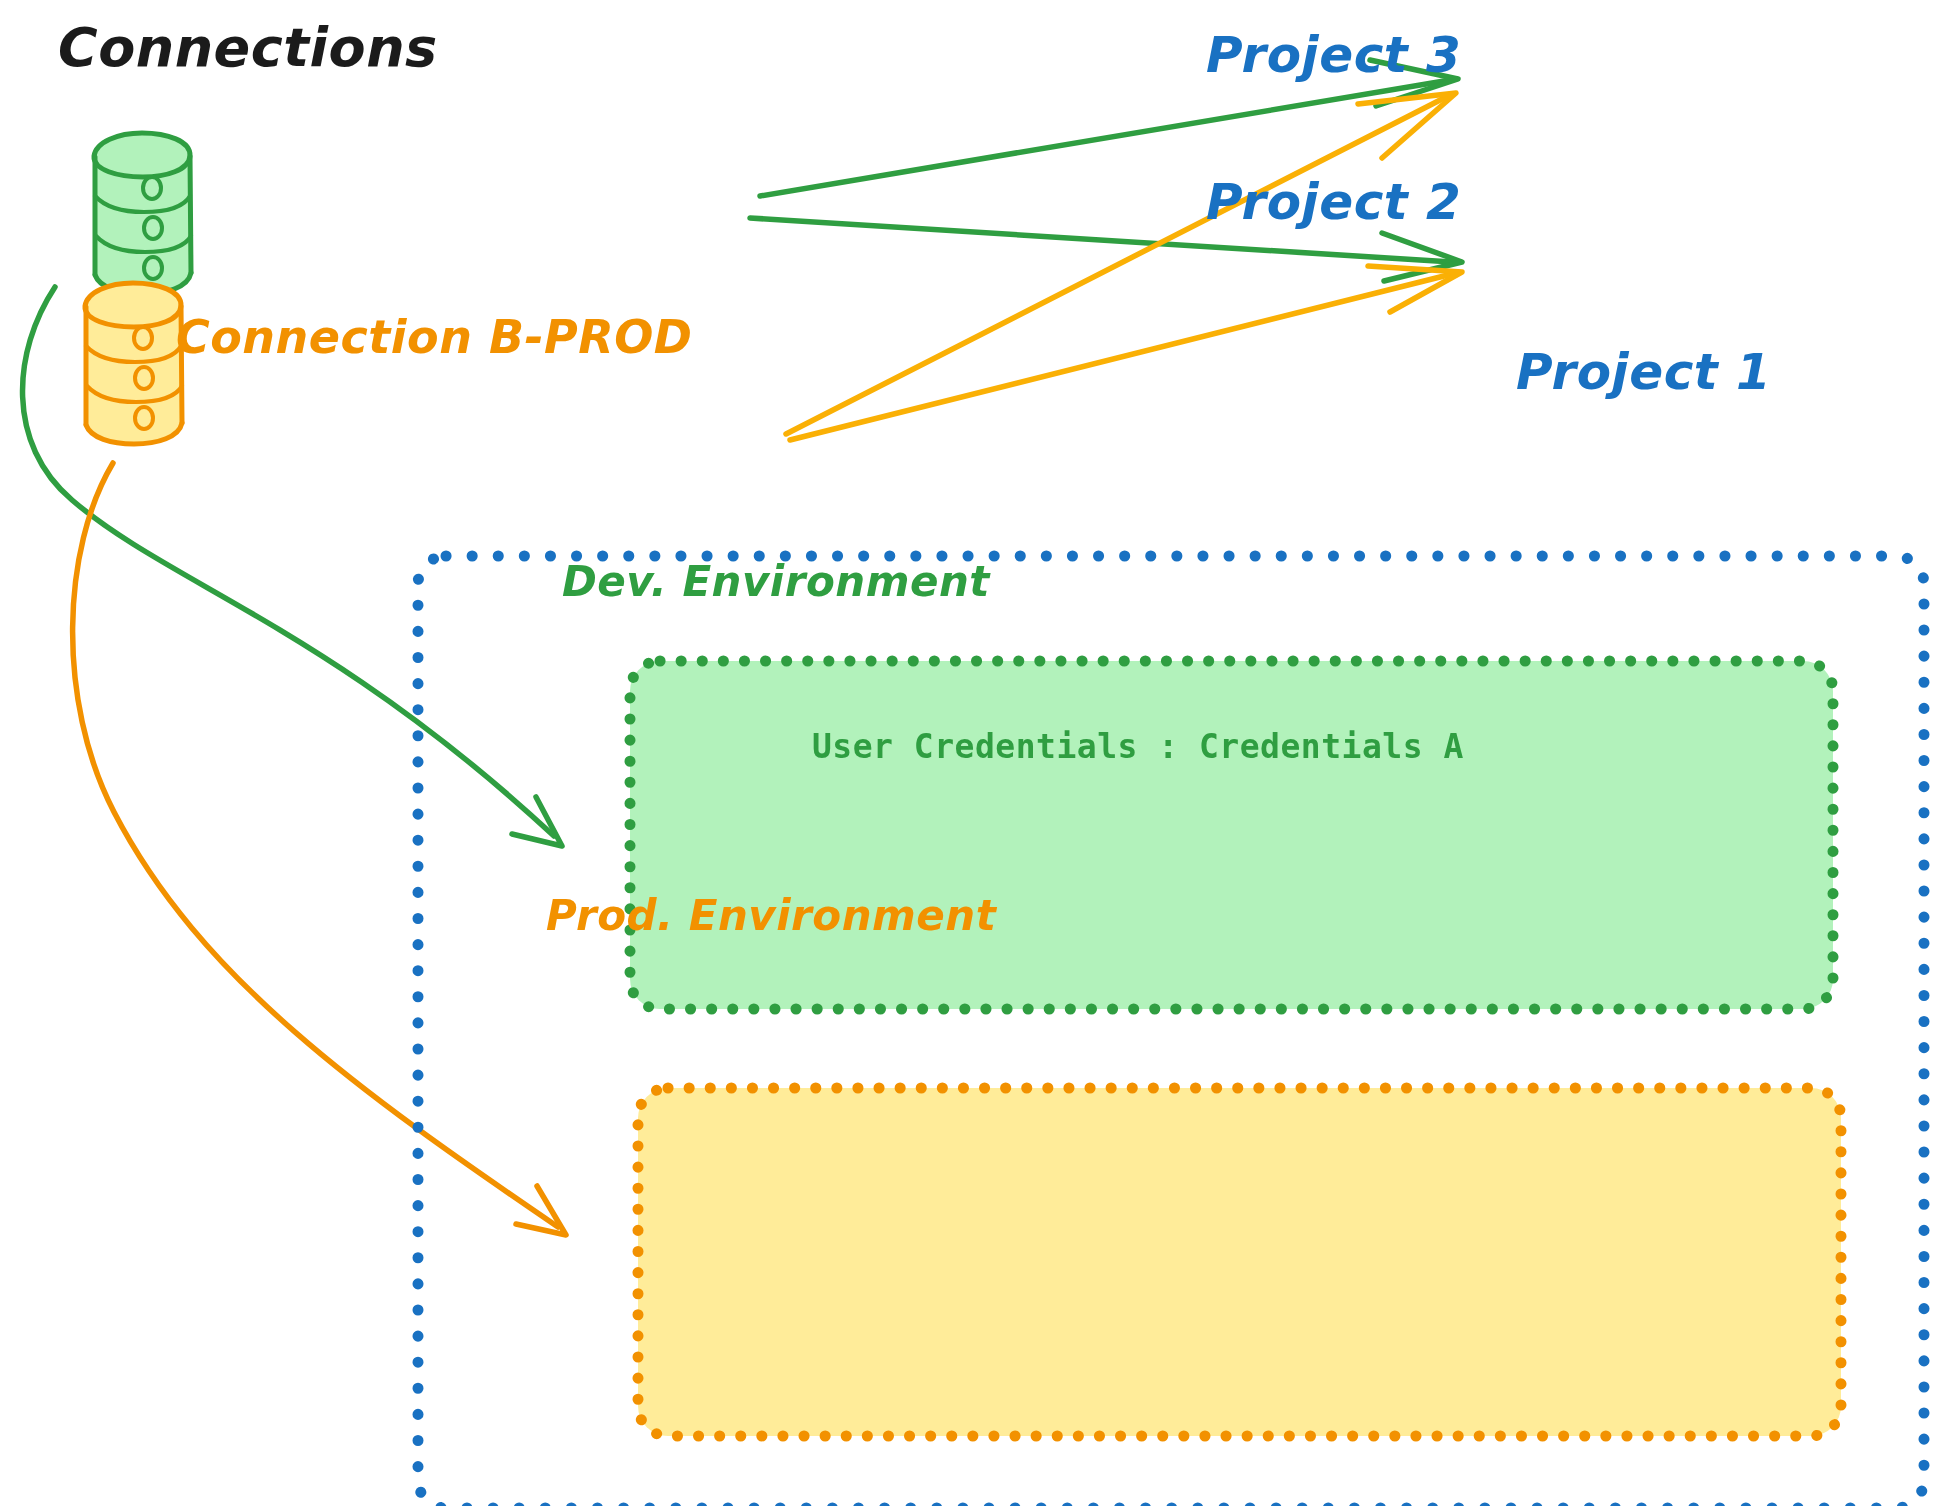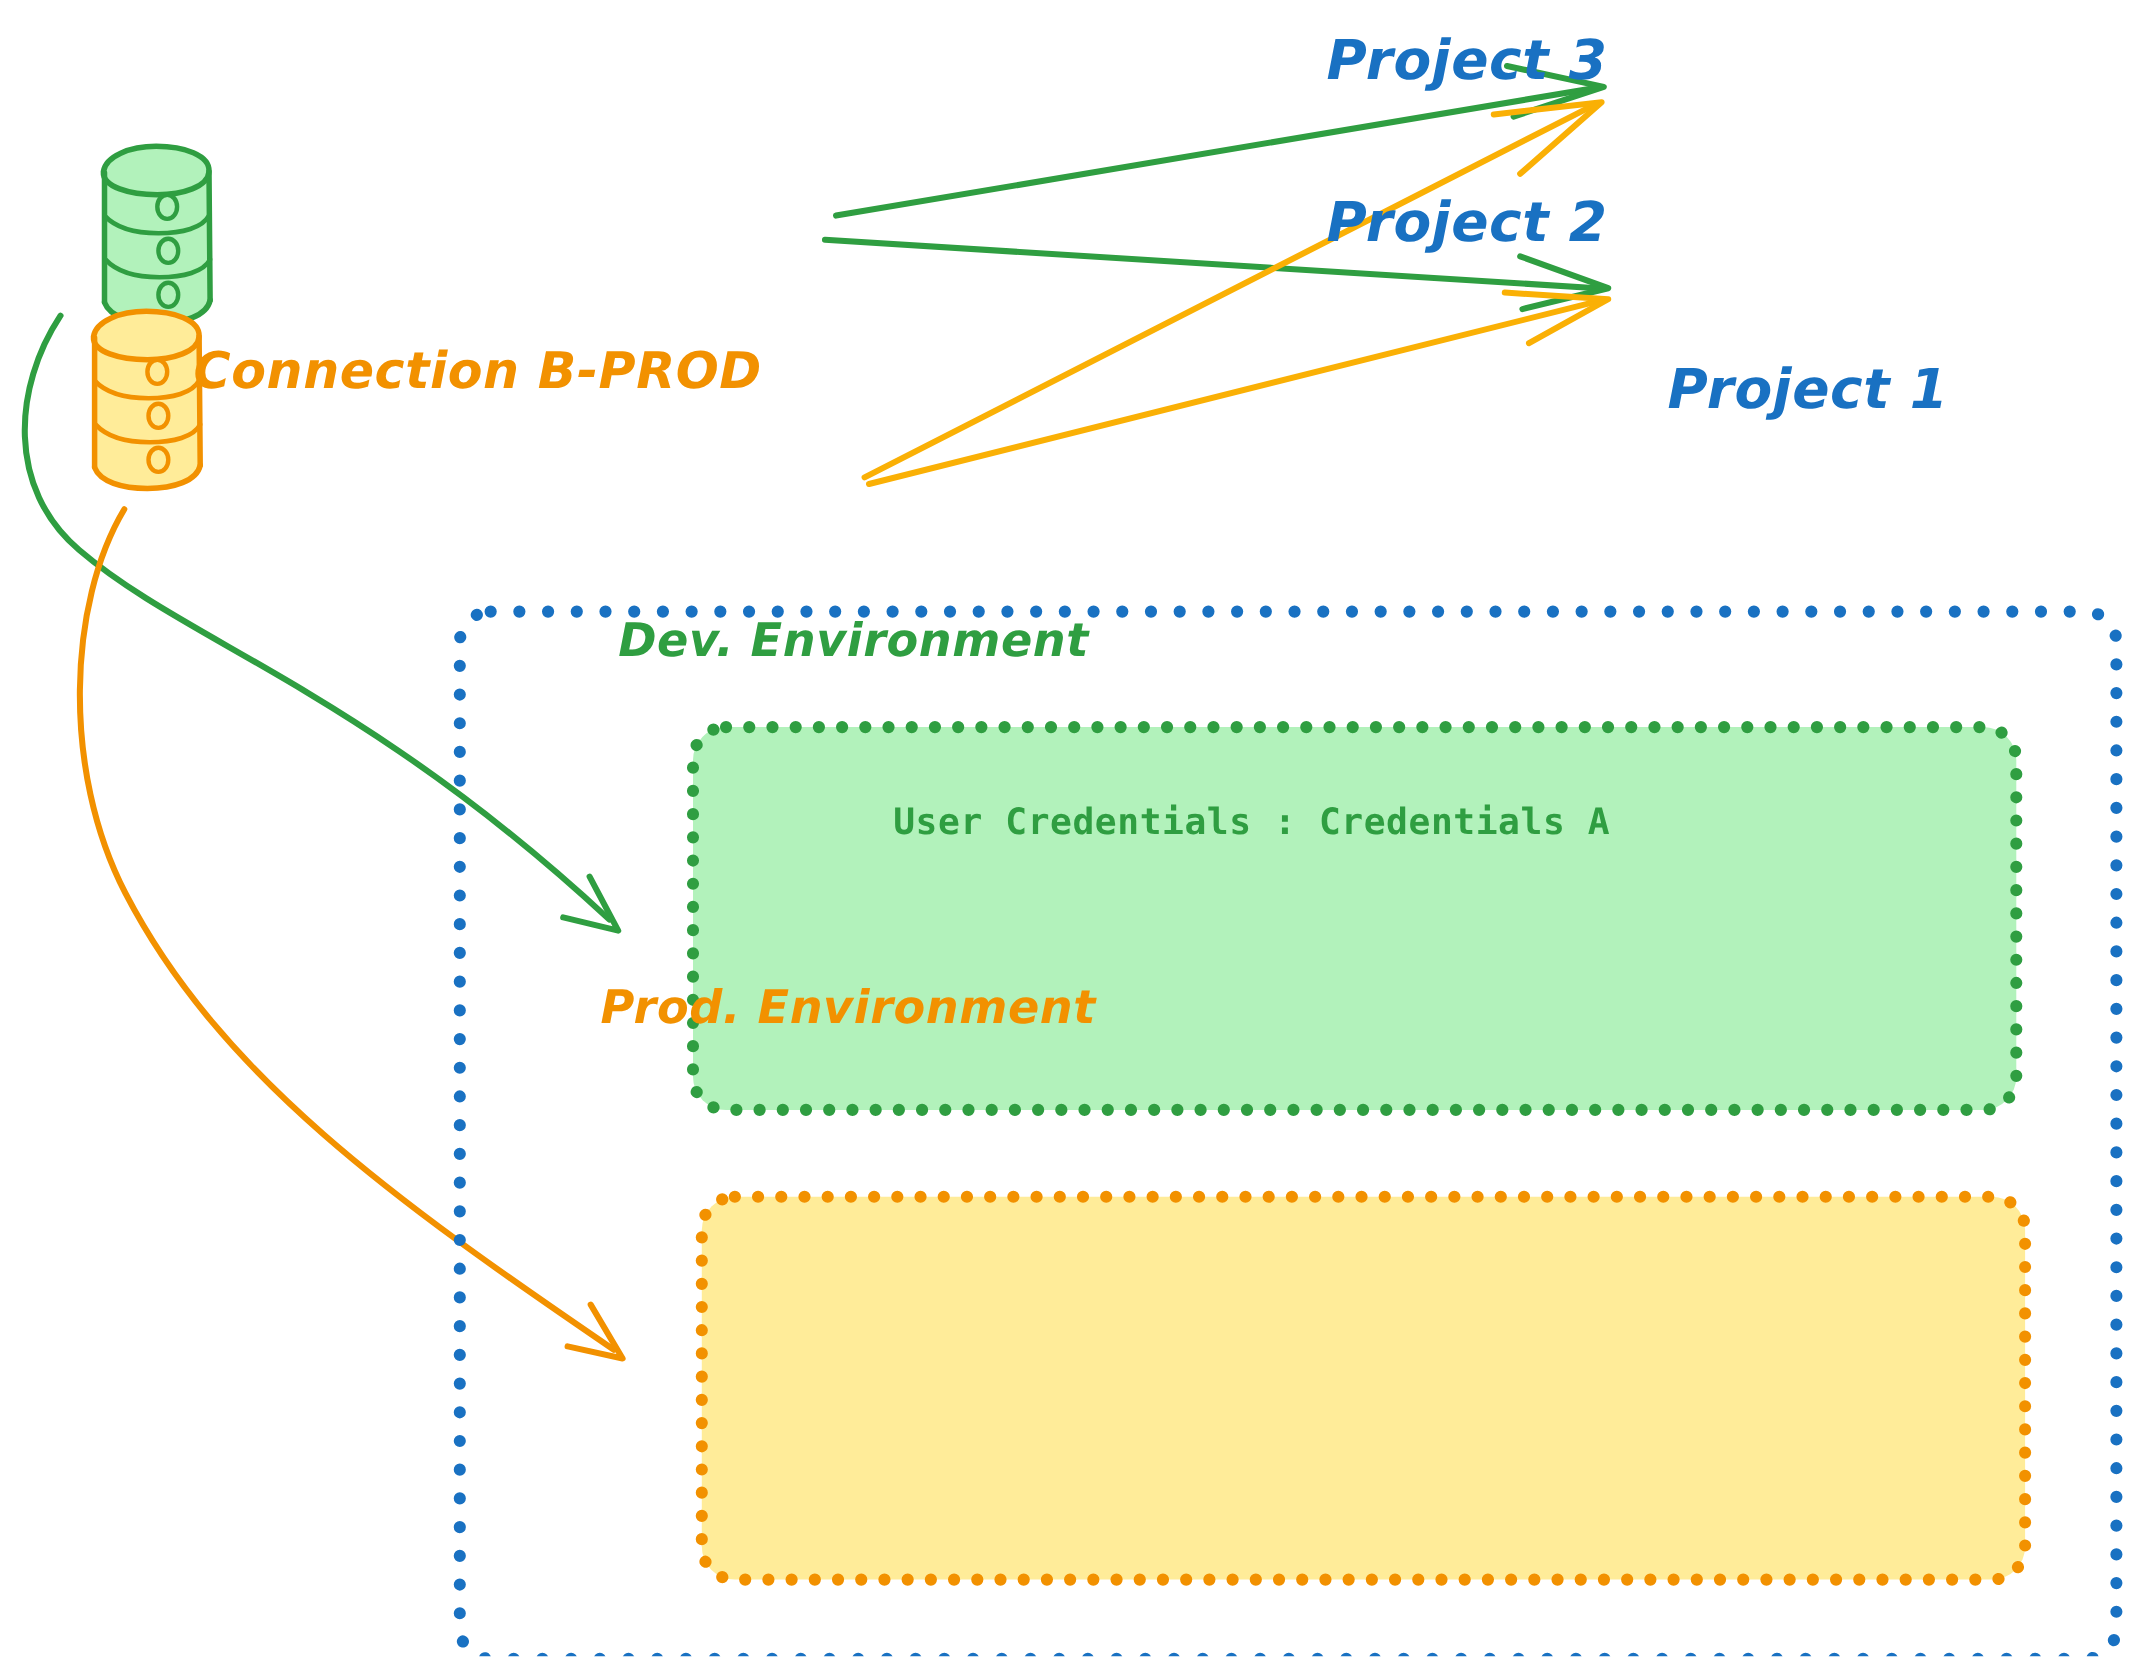--- a/index.html
+++ b/index.html
@@ -64,21 +64,21 @@
     color: #1971c2;
   }
   #project2-label {
     left: 1206px;
     top: 173px;
     font-size: 50px;
     color: #1971c2;
   }
   #project1-label {
     left: 1516px;
-    top: 325px;
+    top: 343px;
     font-size: 50px;
     color: #1971c2;
   }
   #dev-env-title {
     left: 562px;
     top: 557px;
     font-size: 42px;
     color: #2f9e41;
   }
   #prod-env-title {
@@ -184,20 +184,21 @@
       <rect x="630" y="661" width="1203" height="348" rx="30" ry="30" class="box-fill-green" stroke="none"></rect>
       <rect x="630" y="661" width="1203" height="348" rx="30" ry="30" fill="none" stroke="#2f9e41" stroke-width="11" stroke-linecap="round" stroke-dasharray="0.1 21"></rect>
     </g>
 
     <g>
       <rect x="638" y="1088" width="1203" height="348" rx="30" ry="30" class="box-fill-orange" stroke="none"></rect>
       <rect x="638" y="1088" width="1203" height="348" rx="30" ry="30" fill="none" stroke="#f29100" stroke-width="11" stroke-linecap="round" stroke-dasharray="0.1 21"></rect>
     </g>
   </svg>
 
+  <div class="lbl hand" id="title">Connections</div>
 
 
   <div class="lbl hand" id="conn-b-label">Connection B-PROD</div>
 
   <div class="lbl hand" id="project3-label">Project 3</div>
 
   <div class="lbl hand" id="project2-label">Project 2</div>
 
   <div class="lbl hand" id="project1-label">Project 1</div>
 

